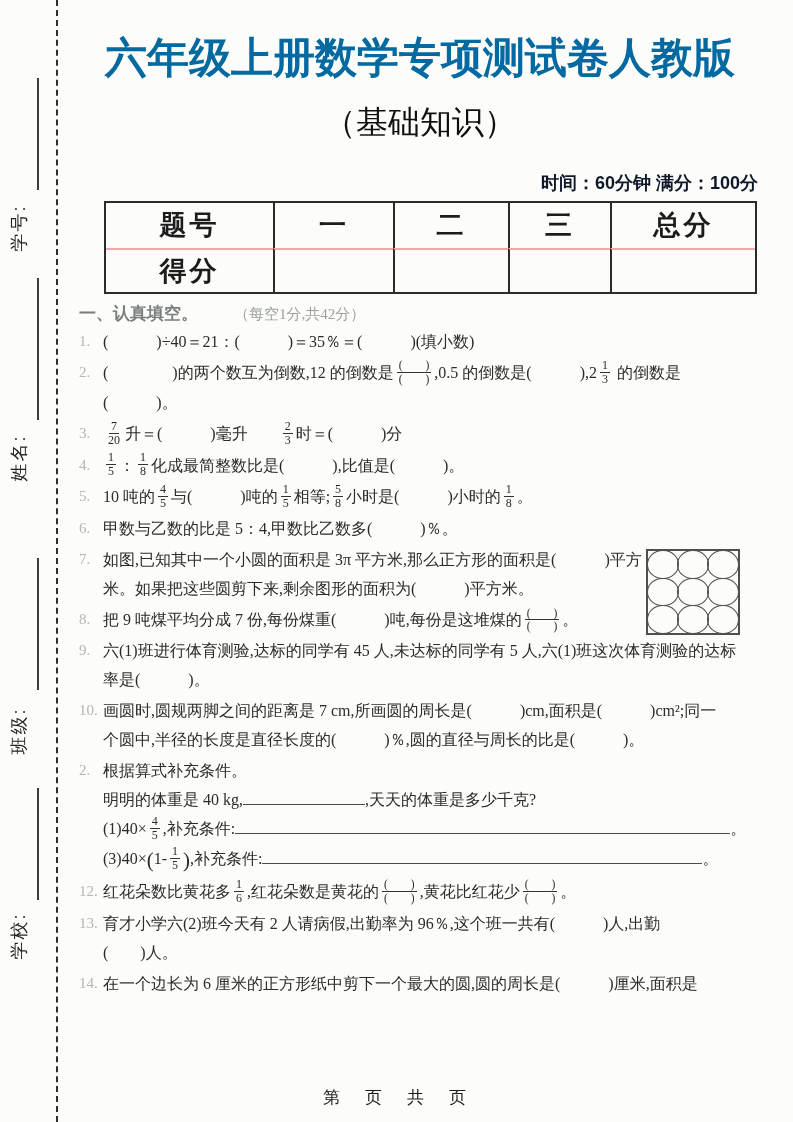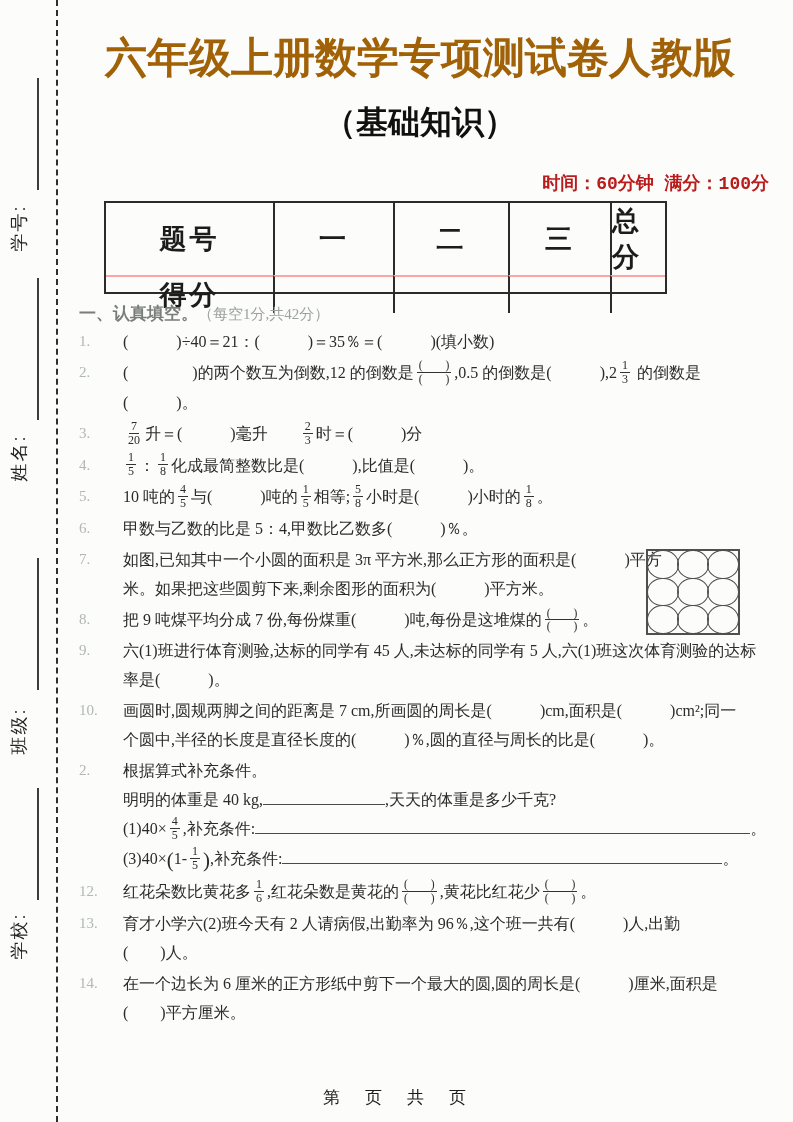--- a/index.html
+++ b/index.html
@@ -7,45 +7,45 @@
         font-family:"Liberation Serif","DejaVu Serif",serif;color:#2b2b2b;overflow:hidden;}
 
   
   .binding-line{position:absolute;left:56px;top:0;height:1122px;width:0;border-left:2.5px dashed #2e2e2e;}
   .m-line{position:absolute;left:37px;width:2px;background:#3c3c3c;}
   .m-label{position:absolute;width:84px;text-align:center;transform:rotate(-90deg);
            font-family:"Liberation Sans","DejaVu Sans",sans-serif;font-size:18px;color:#222;letter-spacing:2px;}
 
   
   .title{position:absolute;top:30px;left:80px;width:680px;text-align:center;white-space:nowrap;
-         font-family:"Liberation Sans","DejaVu Sans",sans-serif;font-weight:bold;font-size:42px;color:#a16207;}
+         font-family:"Liberation Sans","DejaVu Sans",sans-serif;font-weight:bold;font-size:42px;color:#0369a1;}
   .subtitle{position:absolute;top:101px;left:80px;width:680px;text-align:center;
-         font-family:"Liberation Sans","DejaVu Sans",sans-serif;font-weight:bold;font-size:32px;color:#101010;}
-  .meta{position:absolute;top:171px;left:11px;width:758px;text-align:right;
-        font-family:Liberation Mono, monospace;font-weight:bold;font-size:18px;color:#b91c1c;}
-
-  
-  .score-table{position:absolute;top:201px;left:104px;width:563px;height:93px;border:2.5px solid #2b2b2b;
+         font-family:"Liberation Sans","DejaVu Sans",sans-serif;font-weight:normal;font-size:32px;color:#101010;}
+  .meta{position:absolute;top:171px;left:0;width:758px;text-align:right;
+        font-family:Liberation Sans, sans-serif;font-weight:bold;font-size:18px;color:#0f172a;}
+
+  
+  .score-table{position:absolute;top:201px;left:104px;width:653px;height:93px;border:2.5px solid #2b2b2b;
                display:grid;grid-template-columns:167px 120px 115px 102px 1fr;grid-template-rows:1fr 1fr;box-sizing:border-box;}
   .score-table .cell{border-left:2px solid #2b2b2b;border-top:2px solid #fca5a5;
                display:flex;align-items:center;justify-content:center;
                font-size:27px;font-weight:bold;color:#1c1c1c;letter-spacing:3px;}
   .score-table .cell:nth-child(5n+1){border-left:none;}
   .score-table .cell:nth-child(-n+5){border-top:none;}
 
   
   .section{position:absolute;top:302px;left:79px;white-space:nowrap;}
   .sec-name{font-family:"Liberation Sans","DejaVu Sans",sans-serif;font-weight:bold;font-size:17px;color:#797e7c;}
-  .sec-note{font-size:15px;color:#9ba29f;}
+  .sec-note{font-size:15px;color:#9ba29f;margin-left:36px;}
 
   
   .questions{position:absolute;top:327px;left:79px;width:690px;font-size:16px;}
   .q{display:flex;margin-bottom:2px;}
   .qnum{flex:none;min-width:24px;color:#b1b7b4;font-size:15px;line-height:29px;}
-  .qbody{flex:1;min-width:0;margin-left:20px;}
+  .qbody{flex:1;min-width:0;}
   .qline{line-height:29px;white-space:nowrap;}
   .fr{display:inline-flex;flex-direction:column;align-items:center;vertical-align:middle;
       margin:0 3px;font-size:12px;line-height:1.08;color:#2b2b2b;position:relative;top:-2px;}
   .fr .n{border-bottom:1.2px solid #333;padding:0 2px;}
   .fr .d{padding:0 2px;}
   .frb{font-size:11.5px;}
   .fill{display:inline-block;border-bottom:1.2px solid #4a4a4a;height:15px;vertical-align:baseline;}
   .bigp{font-size:21px;vertical-align:middle;}
 
   
@@ -229,21 +229,20 @@
         <span class="qnum">13.</span>
         <div class="qbody">
           <div class="qline">育才小学六(2)班今天有 2 人请病假,出勤率为 96％,这个班一共有(　　　)人,出勤</div>
           <div class="qline">(　　)人。</div>
         </div>
       </div>
       <div class="q">
         <span class="qnum">14.</span>
         <div class="qbody">
           <div class="qline">在一个边长为 6 厘米的正方形纸中剪下一个最大的圆,圆的周长是(　　　)厘米,面积是</div>
-          <div class="qline">(　　)平方厘米。</div>
         </div>
       </div>
     </div>
 
   <div class="figure">
       <div class="c"></div>
       <div class="c"></div>
       <div class="c"></div>
       <div class="c"></div>
       <div class="c"></div>

